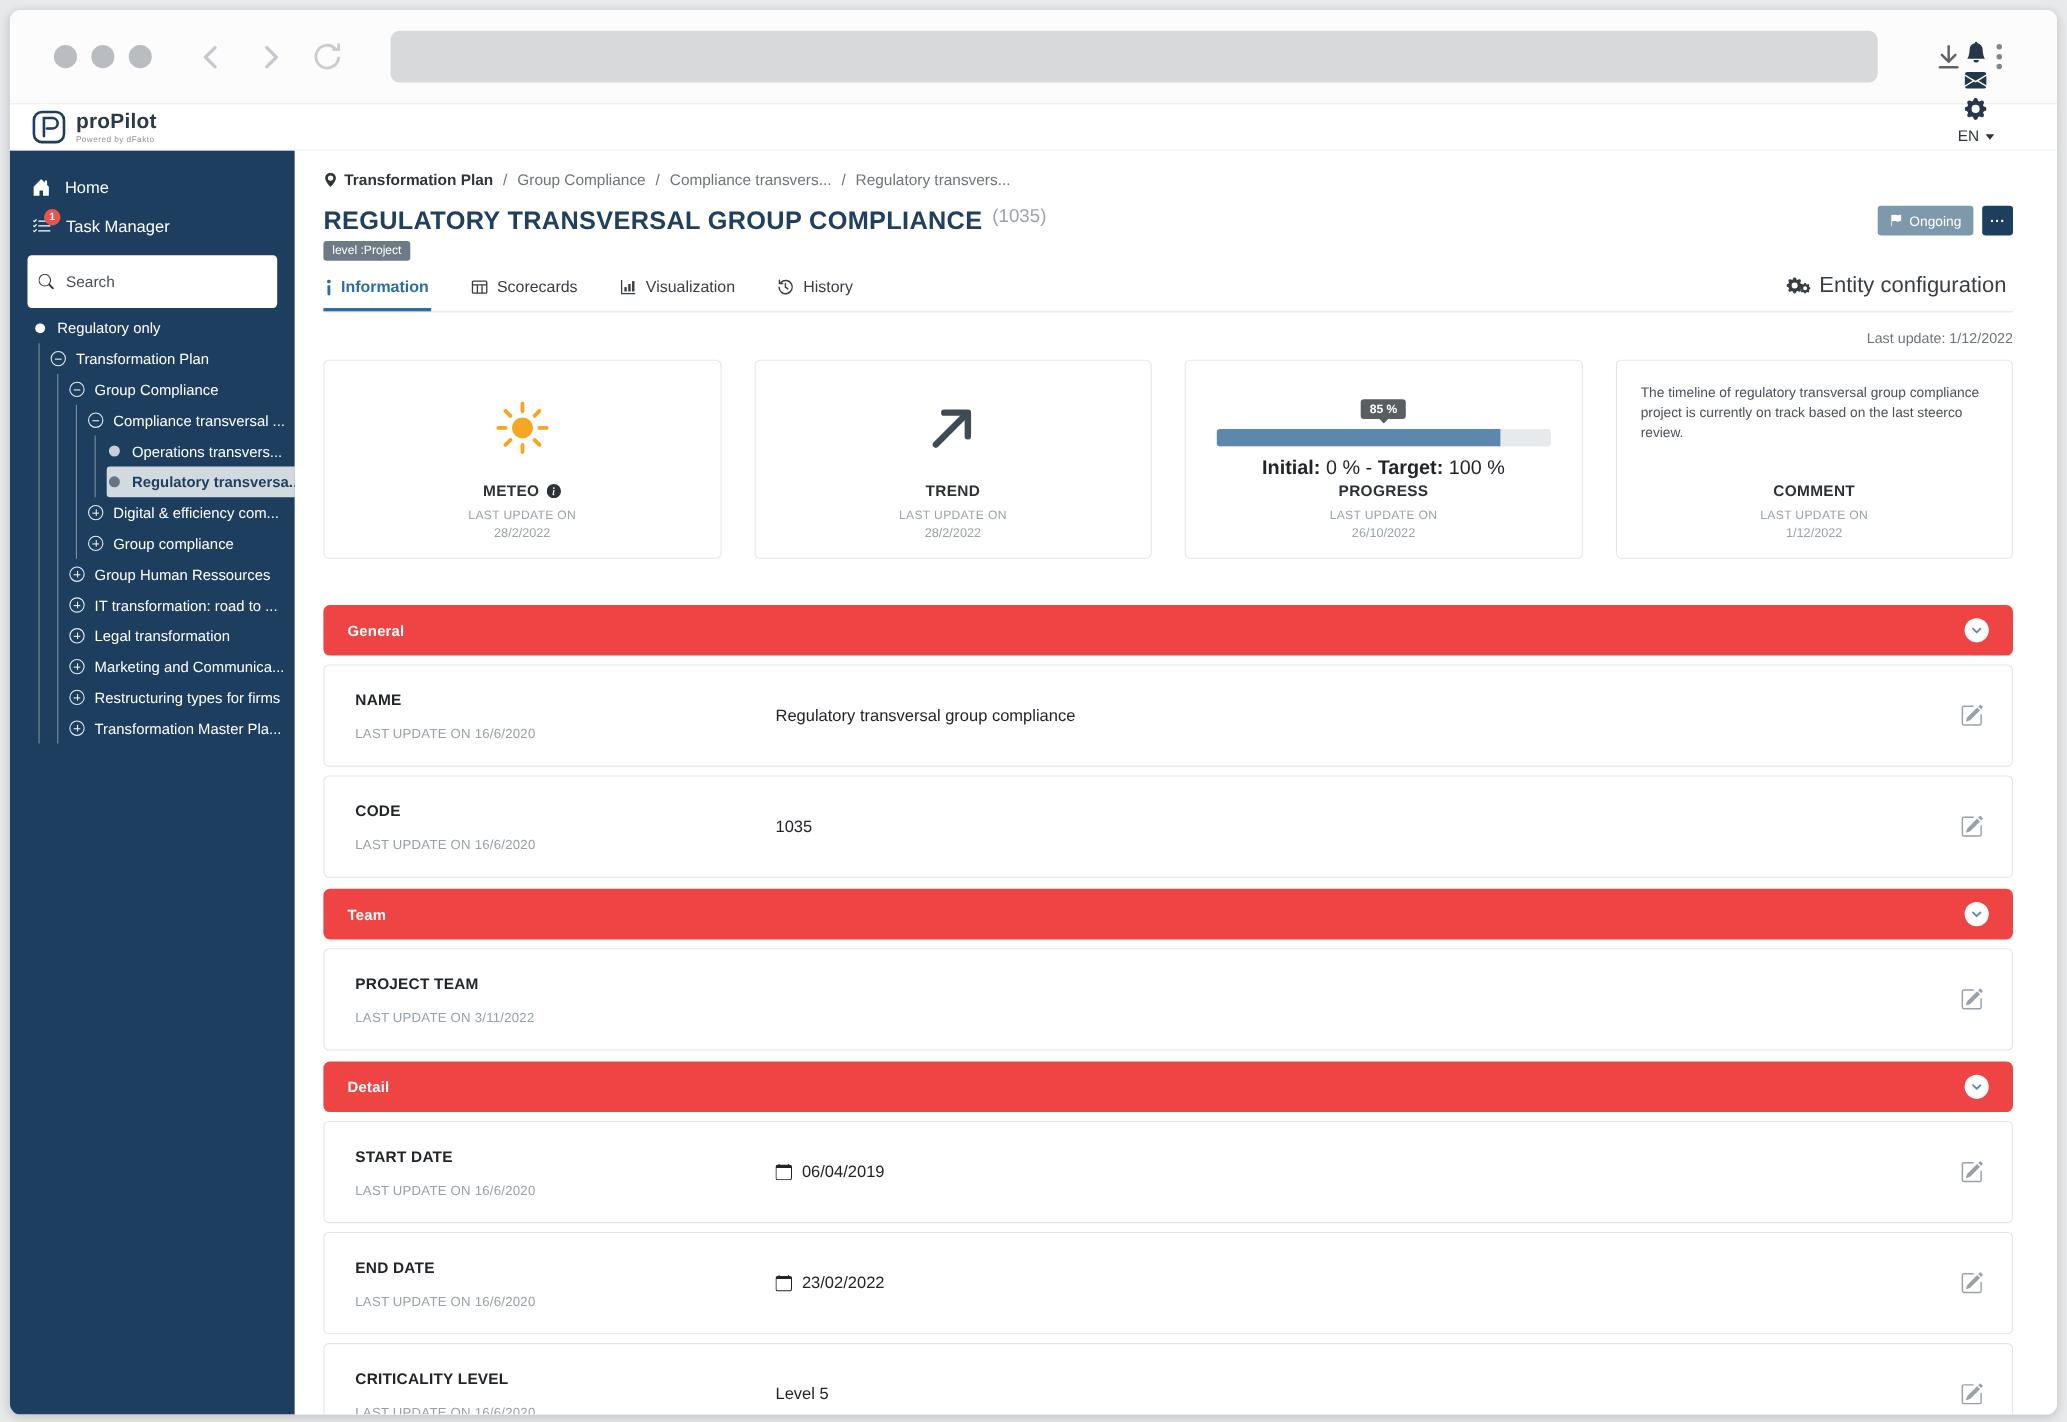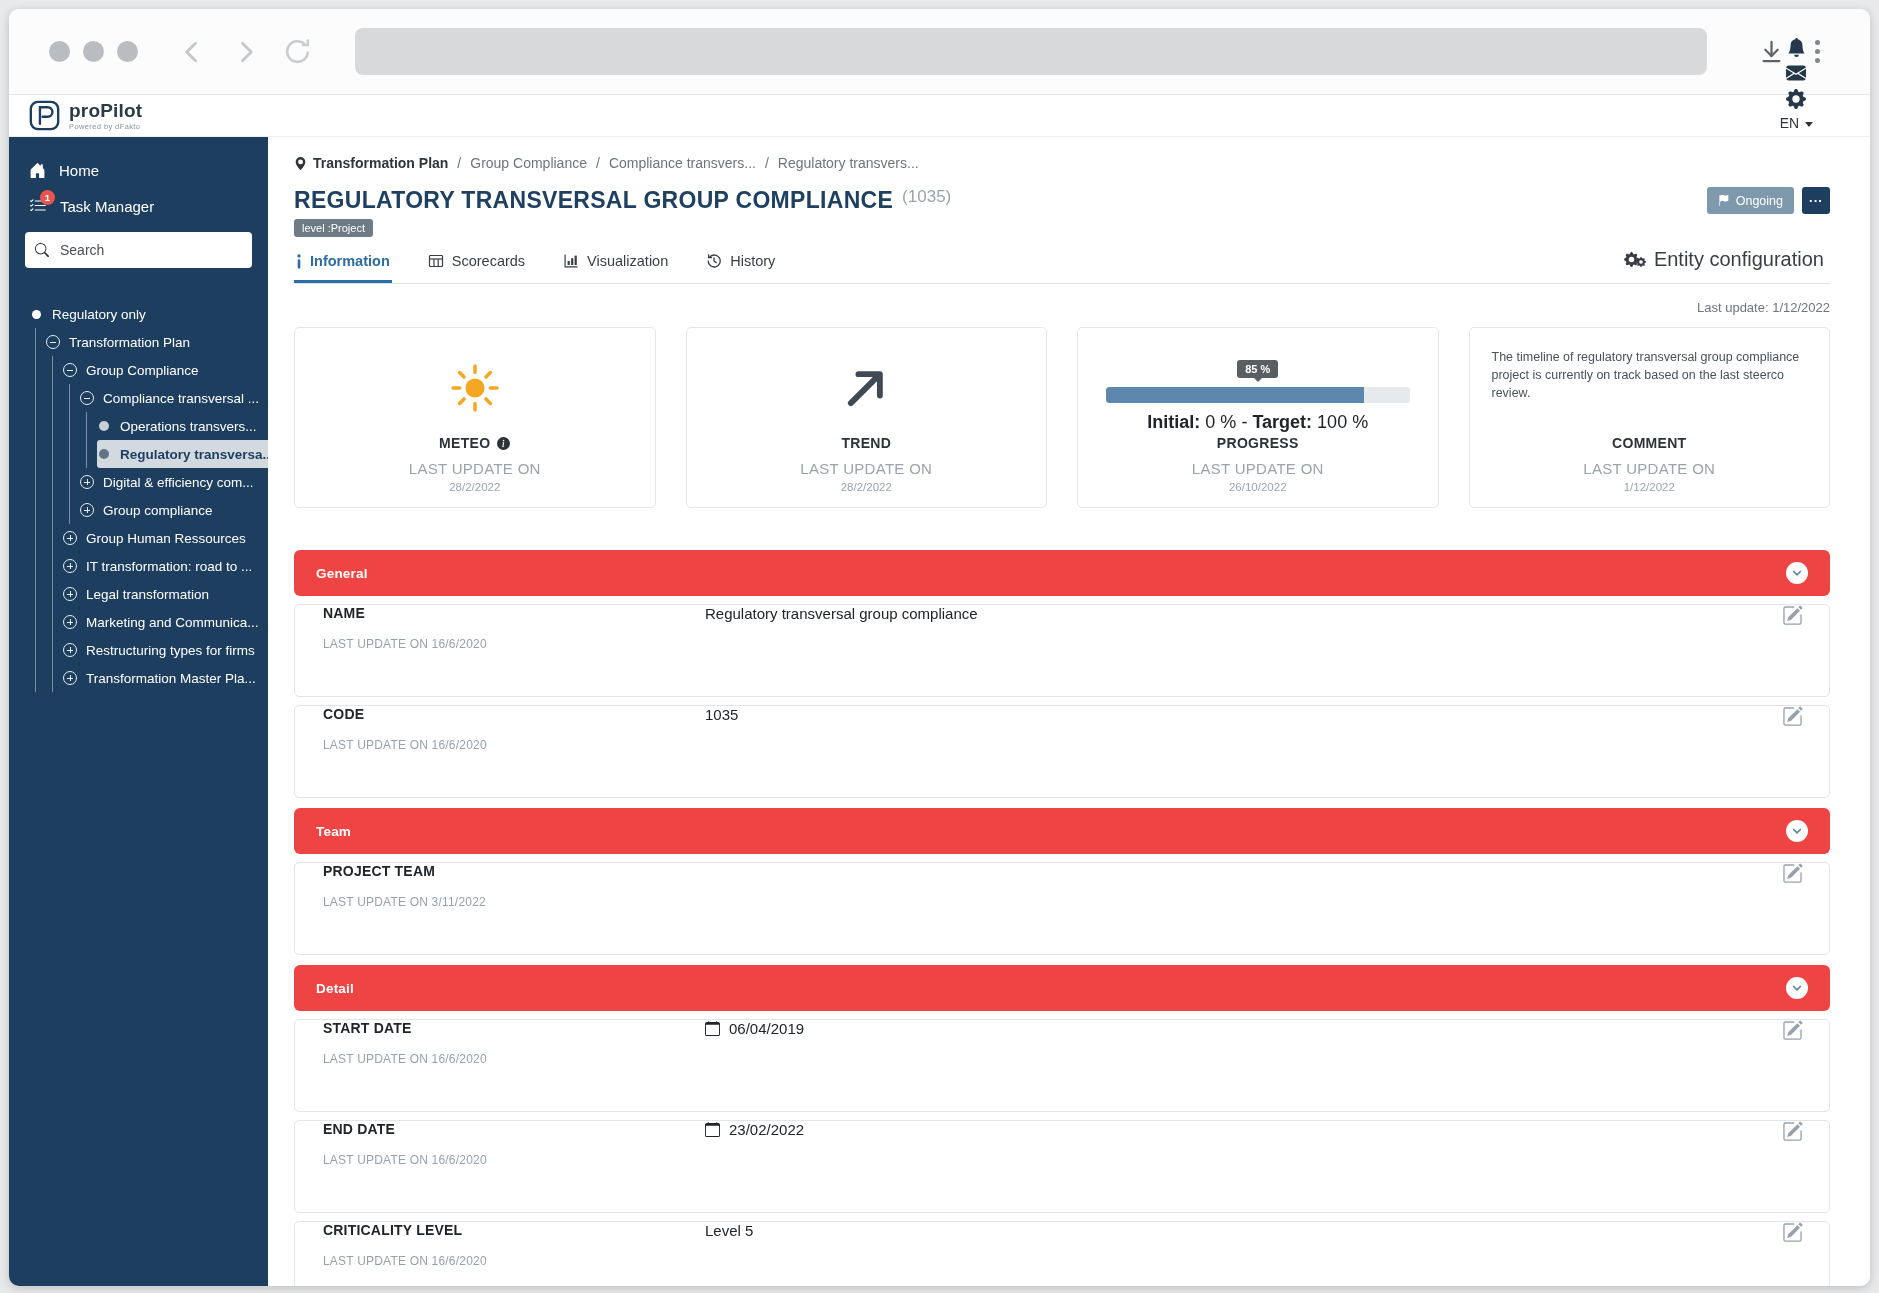--- a/index.html
+++ b/index.html
@@ -38,21 +38,21 @@
   
   .app-body{flex:1;display:flex;min-height:0;}
   .sidebar{width:259px;flex:none;background:#1d3e5e;color:#fff;padding-top:16px;overflow:hidden;}
   .content{flex:1;background:#fff;padding:18px 40px 0 26px;overflow:hidden;}
 
   
   .side-item{display:flex;align-items:center;gap:13px;padding:9px 20px;font-size:15px;cursor:pointer;}
   .task-icon-wrap{position:relative;display:flex;}
   .badge-red{position:absolute;top:-7px;right:-8px;background:#e8554d;min-width:15px;height:15px;border-radius:8px;
              font-size:9.5px;font-weight:bold;display:flex;align-items:center;justify-content:center;padding:0 3px;}
-  .search-wrap{margin:8px 16px 32px;background:#fff;border-radius:4px;height:36px;display:flex;align-items:center;
+  .search-wrap{margin:8px 16px 4px;background:#fff;border-radius:4px;height:48px;display:flex;align-items:center;
                padding:0 10px;gap:9px;}
   .search-input{border:none;outline:none;flex:1;font-size:14px;color:#333;background:transparent;min-width:0;}
   .search-input::placeholder{color:#4a4f54;opacity:1;}
 
   .tree{font-size:13.5px;padding-left:20px;}
   .t-item{display:flex;align-items:center;gap:9px;height:28px;white-space:nowrap;cursor:pointer;width:fit-content;
           padding-right:10px;}
   .t-item.selected{background:#d2d9df;color:#1d3e5e;border-radius:3px;font-weight:bold;}
   .t-group{border-left:1px solid rgba(255,255,255,.42);margin-left:6px;padding-left:10px;}
   .ic-circle{width:14px;height:14px;border:1px solid #e8edf1;border-radius:50%;position:relative;flex:none;}
@@ -88,37 +88,37 @@
   .last-update{text-align:right;font-size:13px;color:#6c757d;margin:16px 0 12px;}
 
   
   .cards{display:grid;grid-template-columns:repeat(4,1fr);gap:30px;}
   .card{border:1px solid #e4e6e8;border-radius:5px;height:181px;background:#fff;display:flex;flex-direction:column;
         align-items:center;padding:12px 0 14px;}
   .card-top{height:98px;display:flex;align-items:center;justify-content:center;width:100%;}
   .card-top.comment-top{align-items:flex-start;justify-content:flex-start;padding:8px 22px 0;}
   .comment-text{font-size:12.5px;color:#4a5158;line-height:1.45;text-align:left;}
   .card-name{font-size:14px;font-weight:bold;color:#2b3238;display:flex;align-items:center;gap:7px;letter-spacing:.3px;}
-  .card-update{font-size:15px;color:#9aa3ab;margin-top:9px;letter-spacing:.3px;}
+  .card-update{font-size:11px;color:#9aa3ab;margin-top:9px;letter-spacing:.3px;}
   .card-date{font-size:11.5px;color:#9aa3ab;margin-top:4px;}
   .ptop{flex-direction:column;justify-content:flex-end;padding:0 28px 2px;}
   .tooltip{background:#595e63;color:#fff;font-size:11px;font-weight:bold;padding:3px 8px;border-radius:3px;position:relative;}
   .tooltip::after{content:"";position:absolute;left:50%;margin-left:-4px;top:100%;border:4px solid transparent;border-top-color:#595e63;}
   .pbar{margin-top:9px;height:16px;background:#e7eaec;border-radius:3px;overflow:hidden;width:100%;}
   .pfill{height:100%;background:#5d87ac;border-radius:3px 0 0 3px;}
   .prange{margin-top:9px;font-size:18px;color:#212529;}
 
   
   .section-bar{margin-top:10px;height:46px;background:#ef4444;border-radius:6px;display:flex;align-items:center;
                padding:0 22px;color:#fff;cursor:pointer;}
   .section-bar.first{margin-top:42px;}
   .section-title{font-size:13.5px;font-weight:bold;letter-spacing:.2px;}
   .chev-circle{margin-left:auto;width:22px;height:22px;background:#fff;border-radius:50%;display:flex;
                align-items:center;justify-content:center;}
-  .f-row{margin-top:8px;border:1px solid #e2e5e7;border-radius:5px;min-height:93px;display:flex;align-items:flex-start;
+  .f-row{margin-top:8px;border:1px solid #e2e5e7;border-radius:5px;min-height:93px;display:flex;align-items:center;
          padding:0 26px 0 28px;background:#fff;}
   .f-label-block{width:382px;flex:none;}
   .f-label{font-size:14px;font-weight:bold;color:#212529;letter-spacing:.2px;}
   .f-sub{font-size:12px;color:#97a1a9;margin-top:16px;letter-spacing:.2px;}
   .f-value{flex:1;font-size:15px;color:#212529;display:flex;align-items:center;gap:9px;}
   .edit-btn{background:none;border:none;padding:0;margin-left:20px;cursor:pointer;display:flex;}
 </style>
 </head>
 <body>
 

